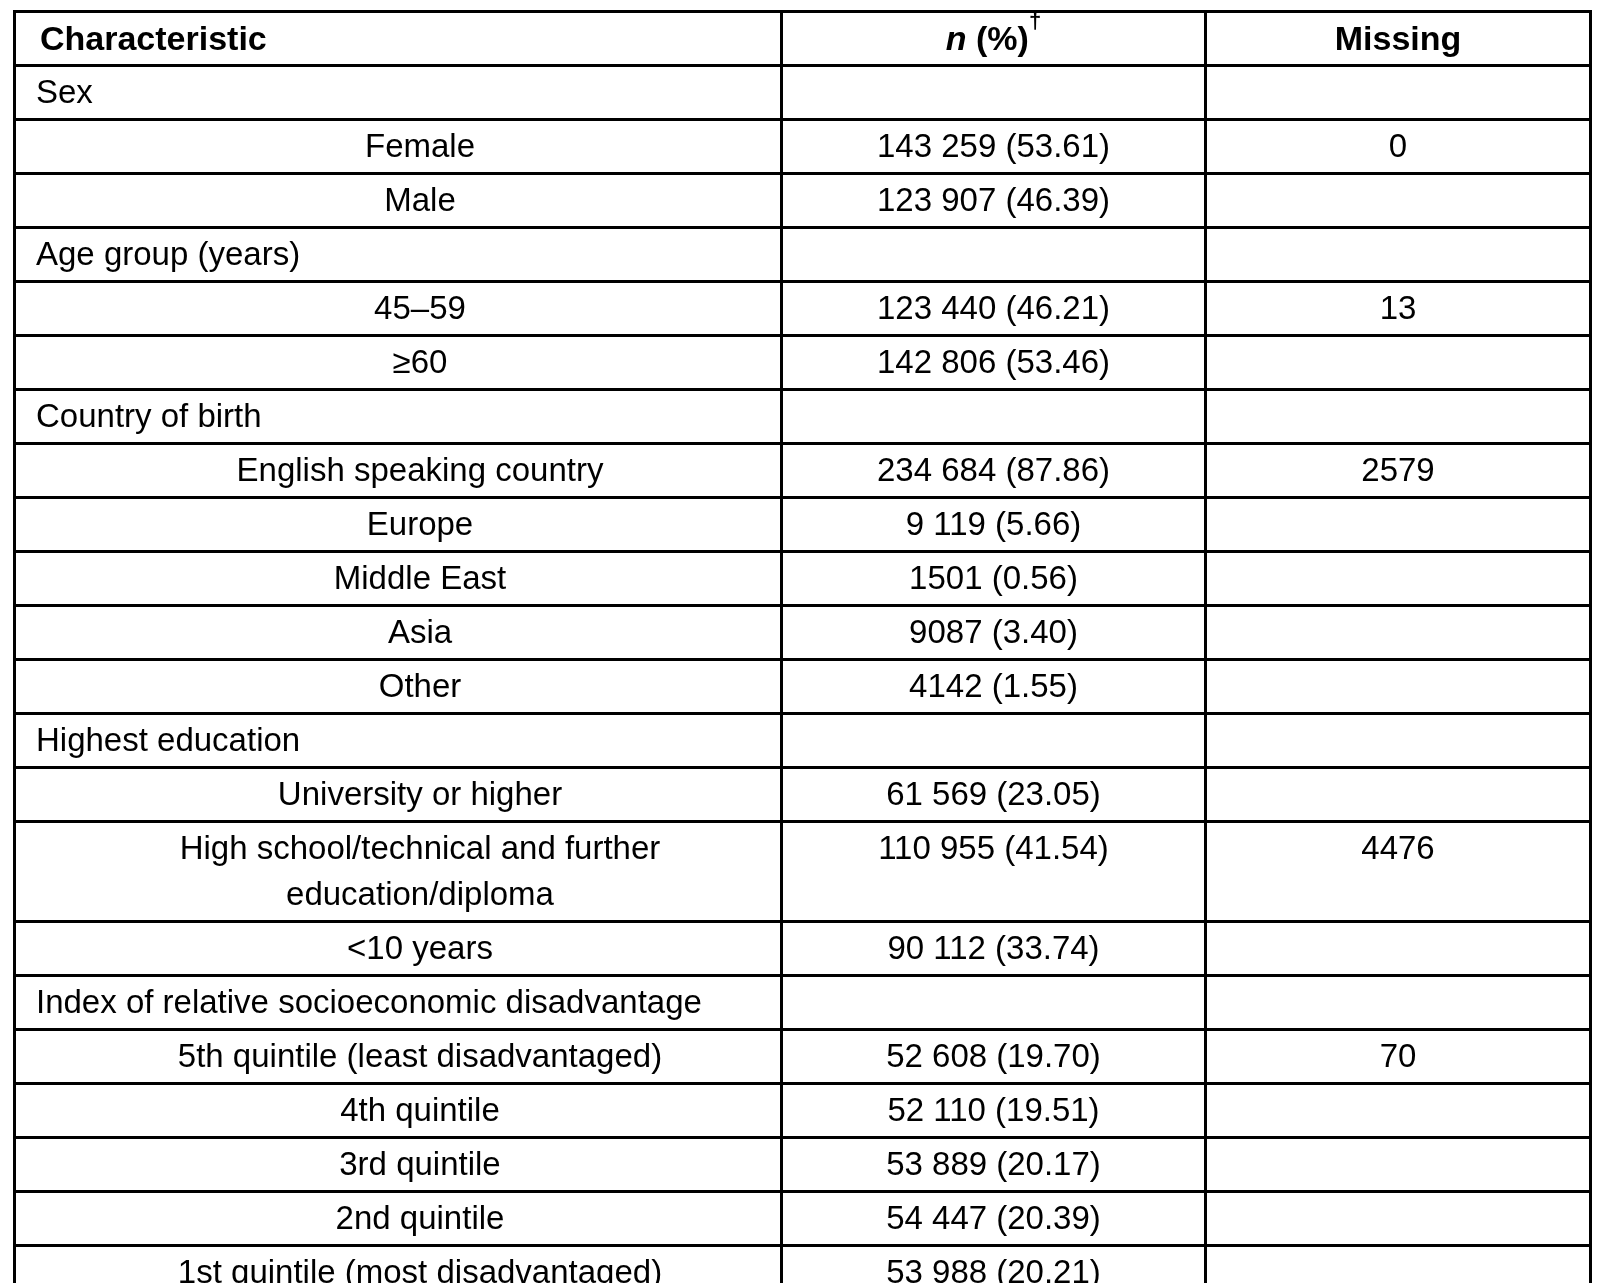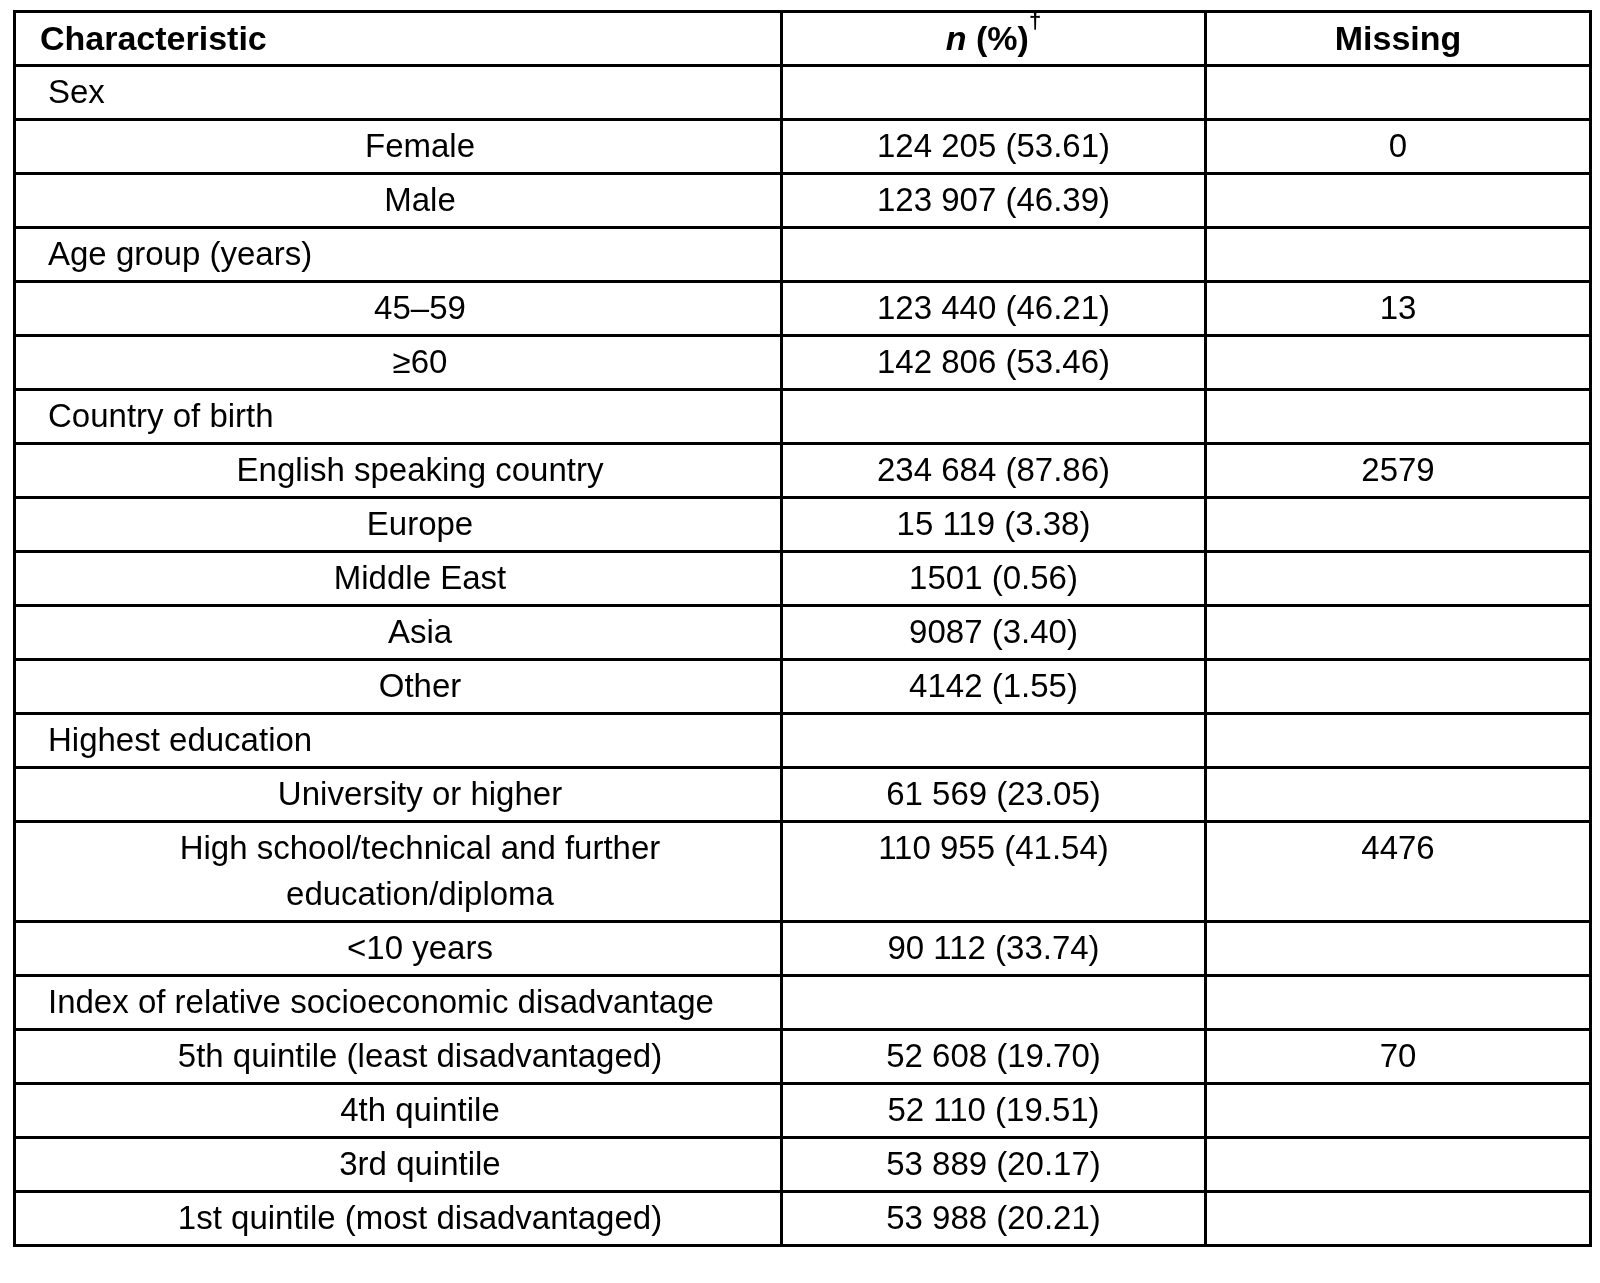--- a/index.html
+++ b/index.html
@@ -43,21 +43,21 @@
   th.h-char { text-align: left; padding-left: 24px; margin-left: 35px; }
   th.h-n    { text-align: center; }
   th.h-miss { }
   th.h-n i  { font-style: italic; }
 
   td {
     font-size: 33px;
     line-height: 46px;
     padding: 2px 14px 3px 14px;
   }
-  td.c-label { text-align: left; padding-left: 32px; }
+  td.c-label { text-align: left; padding-left: 20px; }
   td.c-label.indent { padding-left: 58px; text-align: center; }
   td.c-n    { text-align: center; }
   td.c-miss { text-align: center; }
 
   sup.dagger {
     font-size: 65%;
     line-height: 0;
     position: relative;
     top: -0.45em;
     font-weight: inherit;
@@ -82,21 +82,21 @@
       </tr>
     </thead>
     <tbody>
         <tr>
           <td class="c-label">Sex</td>
           <td class="c-n"></td>
           <td class="c-miss"></td>
         </tr>
         <tr>
           <td class="c-label indent">Female</td>
-          <td class="c-n">124 205 (53.61)</td>
+          <td class="c-n">143 259 (53.61)</td>
           <td class="c-miss">0</td>
         </tr>
         <tr>
           <td class="c-label indent">Male</td>
           <td class="c-n">123 907 (46.39)</td>
           <td class="c-miss"></td>
         </tr>
         <tr>
           <td class="c-label">Age group (years)</td>
           <td class="c-n"></td>
@@ -117,21 +117,21 @@
           <td class="c-n"></td>
           <td class="c-miss"></td>
         </tr>
         <tr>
           <td class="c-label indent">English speaking country</td>
           <td class="c-n">234 684 (87.86)</td>
           <td class="c-miss">2579</td>
         </tr>
         <tr>
           <td class="c-label indent">Europe</td>
-          <td class="c-n">15 119 (3.38)</td>
+          <td class="c-n">9 119 (5.66)</td>
           <td class="c-miss"></td>
         </tr>
         <tr>
           <td class="c-label indent">Middle East</td>
           <td class="c-n">1501 (0.56)</td>
           <td class="c-miss"></td>
         </tr>
         <tr>
           <td class="c-label indent">Asia</td>
           <td class="c-n">9087 (3.40)</td>
@@ -176,20 +176,25 @@
           <td class="c-label indent">4th quintile</td>
           <td class="c-n">52 110 (19.51)</td>
           <td class="c-miss"></td>
         </tr>
         <tr>
           <td class="c-label indent">3rd quintile</td>
           <td class="c-n">53 889 (20.17)</td>
           <td class="c-miss"></td>
         </tr>
         <tr>
+          <td class="c-label indent">2nd quintile</td>
+          <td class="c-n">54 447 (20.39)</td>
+          <td class="c-miss"></td>
+        </tr>
+        <tr>
           <td class="c-label indent">1st quintile (most disadvantaged)</td>
           <td class="c-n">53 988 (20.21)</td>
           <td class="c-miss"></td>
         </tr>
       </tbody>
   </table>
 
 </div>
 
 </body></html>

